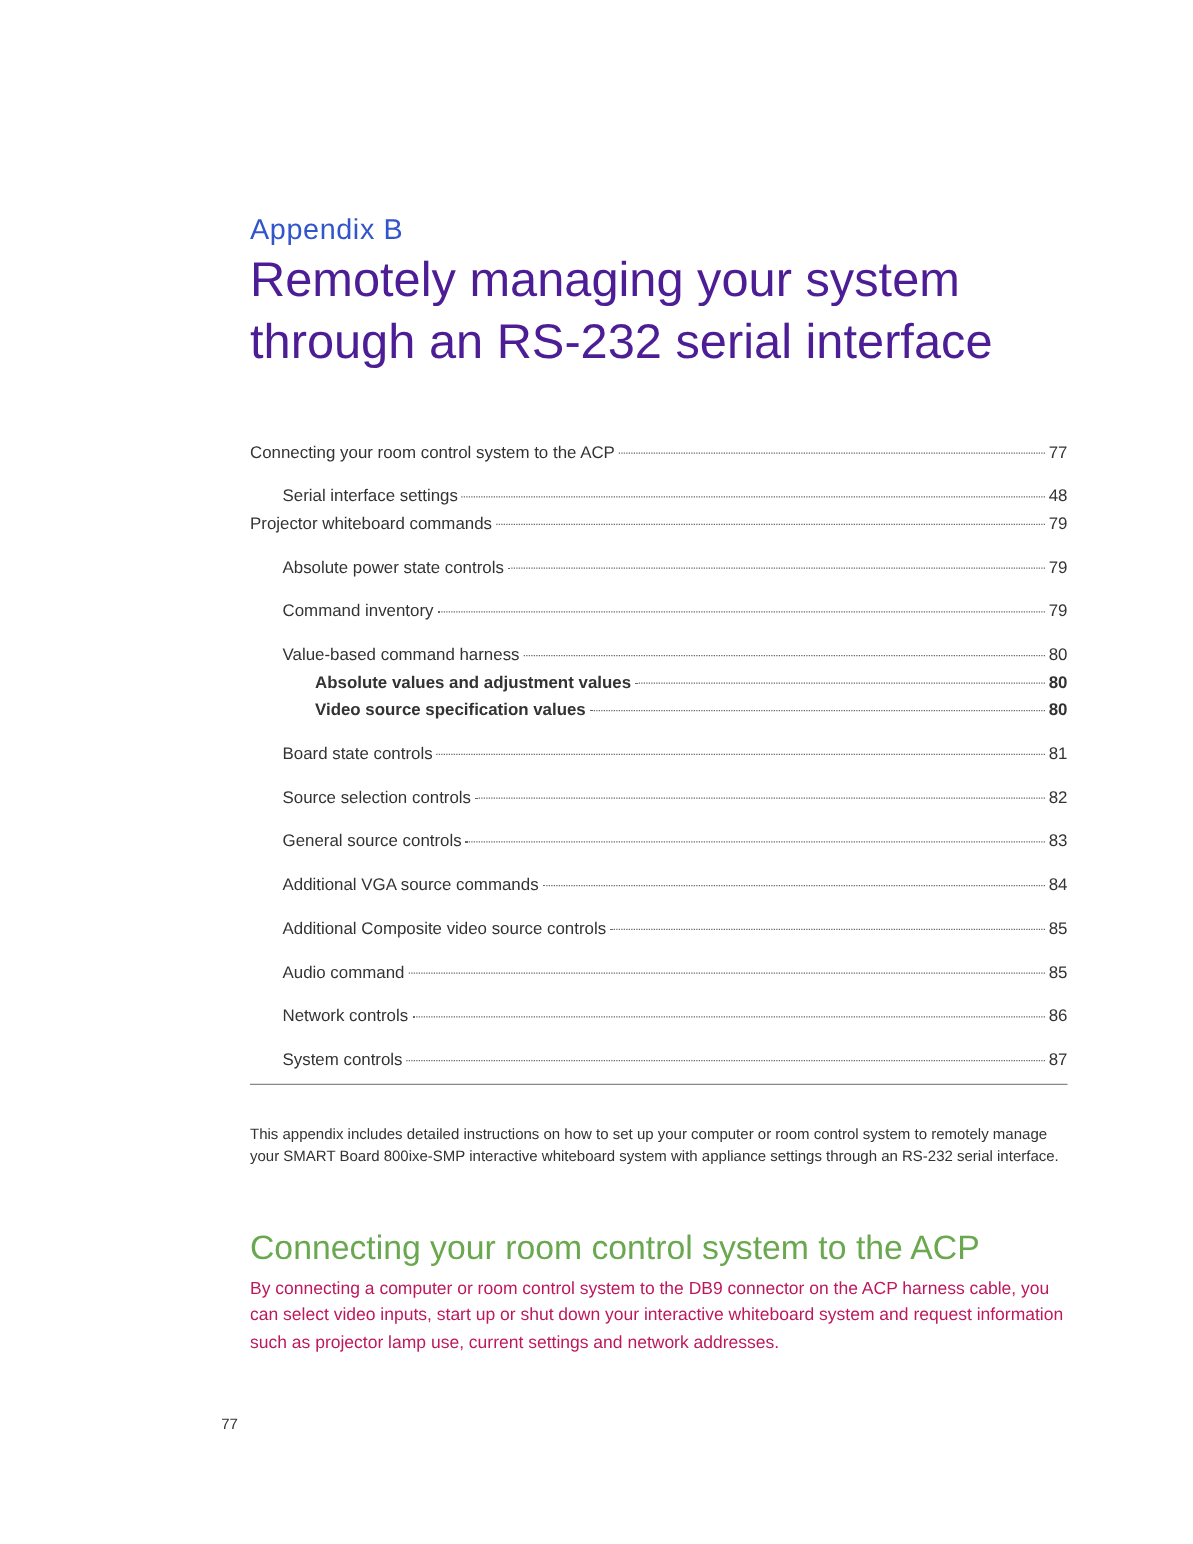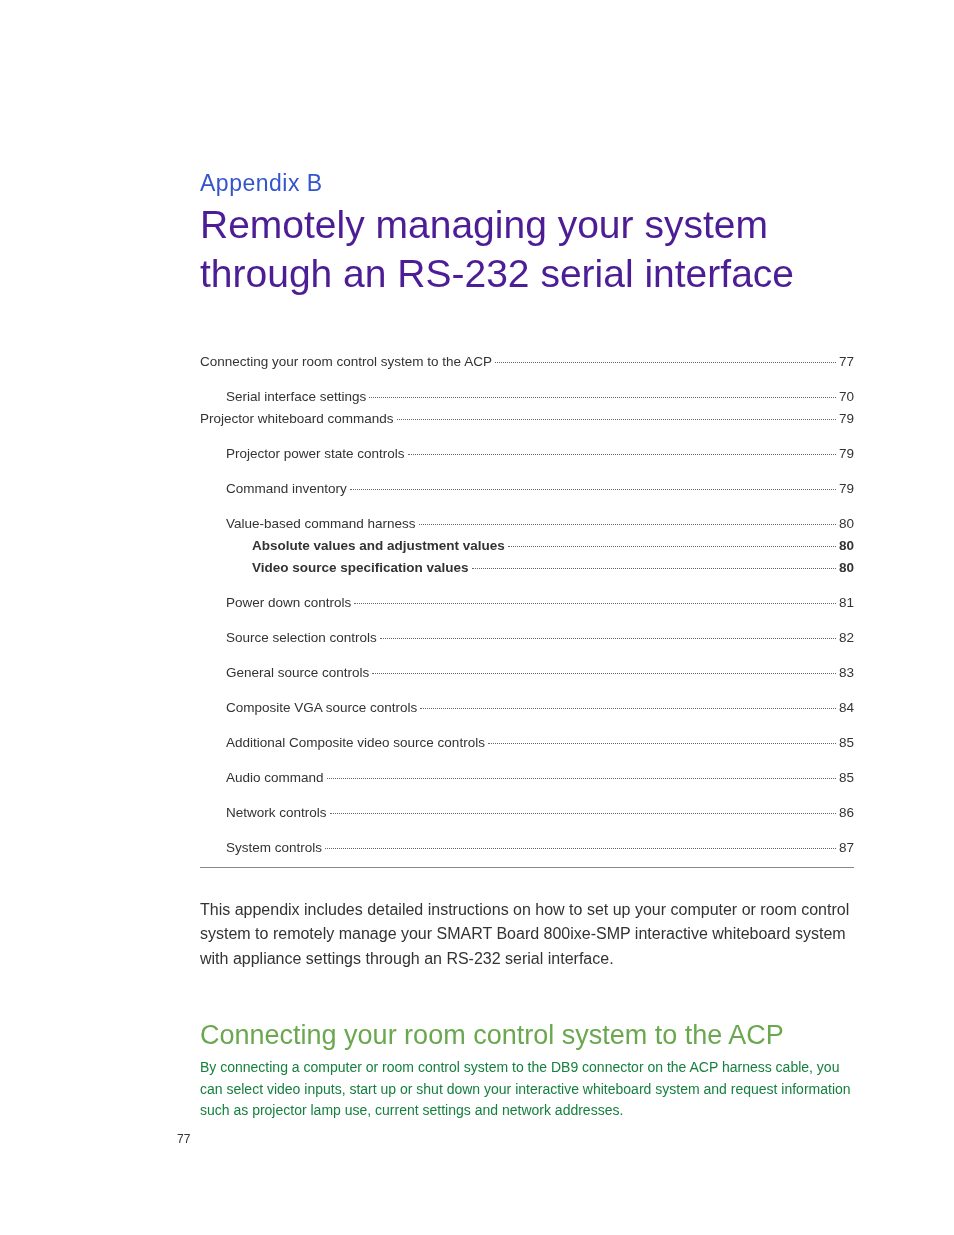--- a/index.html
+++ b/index.html
@@ -52,35 +52,35 @@
     position: relative;
     top: -3px;
   }
   .toc-page { white-space: nowrap; }
   .divider {
     border: none;
     border-top: 1px solid #888888;
     margin: 6px 0 30px 0;
   }
   .intro-para {
-    font-size: 16px;
+    font-size: 12px;
     line-height: 1.55;
     color: #333333;
     margin: 0 0 48px 0;
   }
   .section-heading {
     color: #6aa84f;
     font-size: 27px;
     font-weight: normal;
     margin: 0 0 6px 0;
   }
   .section-para {
     font-size: 14px;
     line-height: 1.55;
-    color: #15803d;
+    color: #be185d;
     margin: 0;
   }
   .page-number {
     position: absolute;
     left: 177px;
     bottom: 60px;
     font-size: 12px;
     color: #333333;
   }
 </style>
@@ -94,29 +94,29 @@
 
   <div class="toc" id="toc-container">
       <div class="toc-row level-0">
         <span class="toc-label">Connecting your room control system to the ACP</span>
         <span class="toc-dots"></span>
         <span class="toc-page">77</span>
       </div>
       <div class="toc-row level-1">
         <span class="toc-label">Serial interface settings</span>
         <span class="toc-dots"></span>
-        <span class="toc-page">70</span>
+        <span class="toc-page">48</span>
       </div>
       <div class="toc-row level-0">
         <span class="toc-label">Projector whiteboard commands</span>
         <span class="toc-dots"></span>
         <span class="toc-page">79</span>
       </div>
       <div class="toc-row level-1">
-        <span class="toc-label">Projector power state controls</span>
+        <span class="toc-label">Absolute power state controls</span>
         <span class="toc-dots"></span>
         <span class="toc-page">79</span>
       </div>
       <div class="toc-row level-1">
         <span class="toc-label">Command inventory</span>
         <span class="toc-dots"></span>
         <span class="toc-page">79</span>
       </div>
       <div class="toc-row level-1">
         <span class="toc-label">Value-based command harness</span>
@@ -127,36 +127,36 @@
         <span class="toc-label">Absolute values and adjustment values</span>
         <span class="toc-dots"></span>
         <span class="toc-page">80</span>
       </div>
       <div class="toc-row level-2">
         <span class="toc-label">Video source specification values</span>
         <span class="toc-dots"></span>
         <span class="toc-page">80</span>
       </div>
       <div class="toc-row level-1">
-        <span class="toc-label">Power down controls</span>
+        <span class="toc-label">Board state controls</span>
         <span class="toc-dots"></span>
         <span class="toc-page">81</span>
       </div>
       <div class="toc-row level-1">
         <span class="toc-label">Source selection controls</span>
         <span class="toc-dots"></span>
         <span class="toc-page">82</span>
       </div>
       <div class="toc-row level-1">
         <span class="toc-label">General source controls</span>
         <span class="toc-dots"></span>
         <span class="toc-page">83</span>
       </div>
       <div class="toc-row level-1">
-        <span class="toc-label">Composite VGA source controls</span>
+        <span class="toc-label">Additional VGA source commands</span>
         <span class="toc-dots"></span>
         <span class="toc-page">84</span>
       </div>
       <div class="toc-row level-1">
         <span class="toc-label">Additional Composite video source controls</span>
         <span class="toc-dots"></span>
         <span class="toc-page">85</span>
       </div>
       <div class="toc-row level-1">
         <span class="toc-label">Audio command</span>

